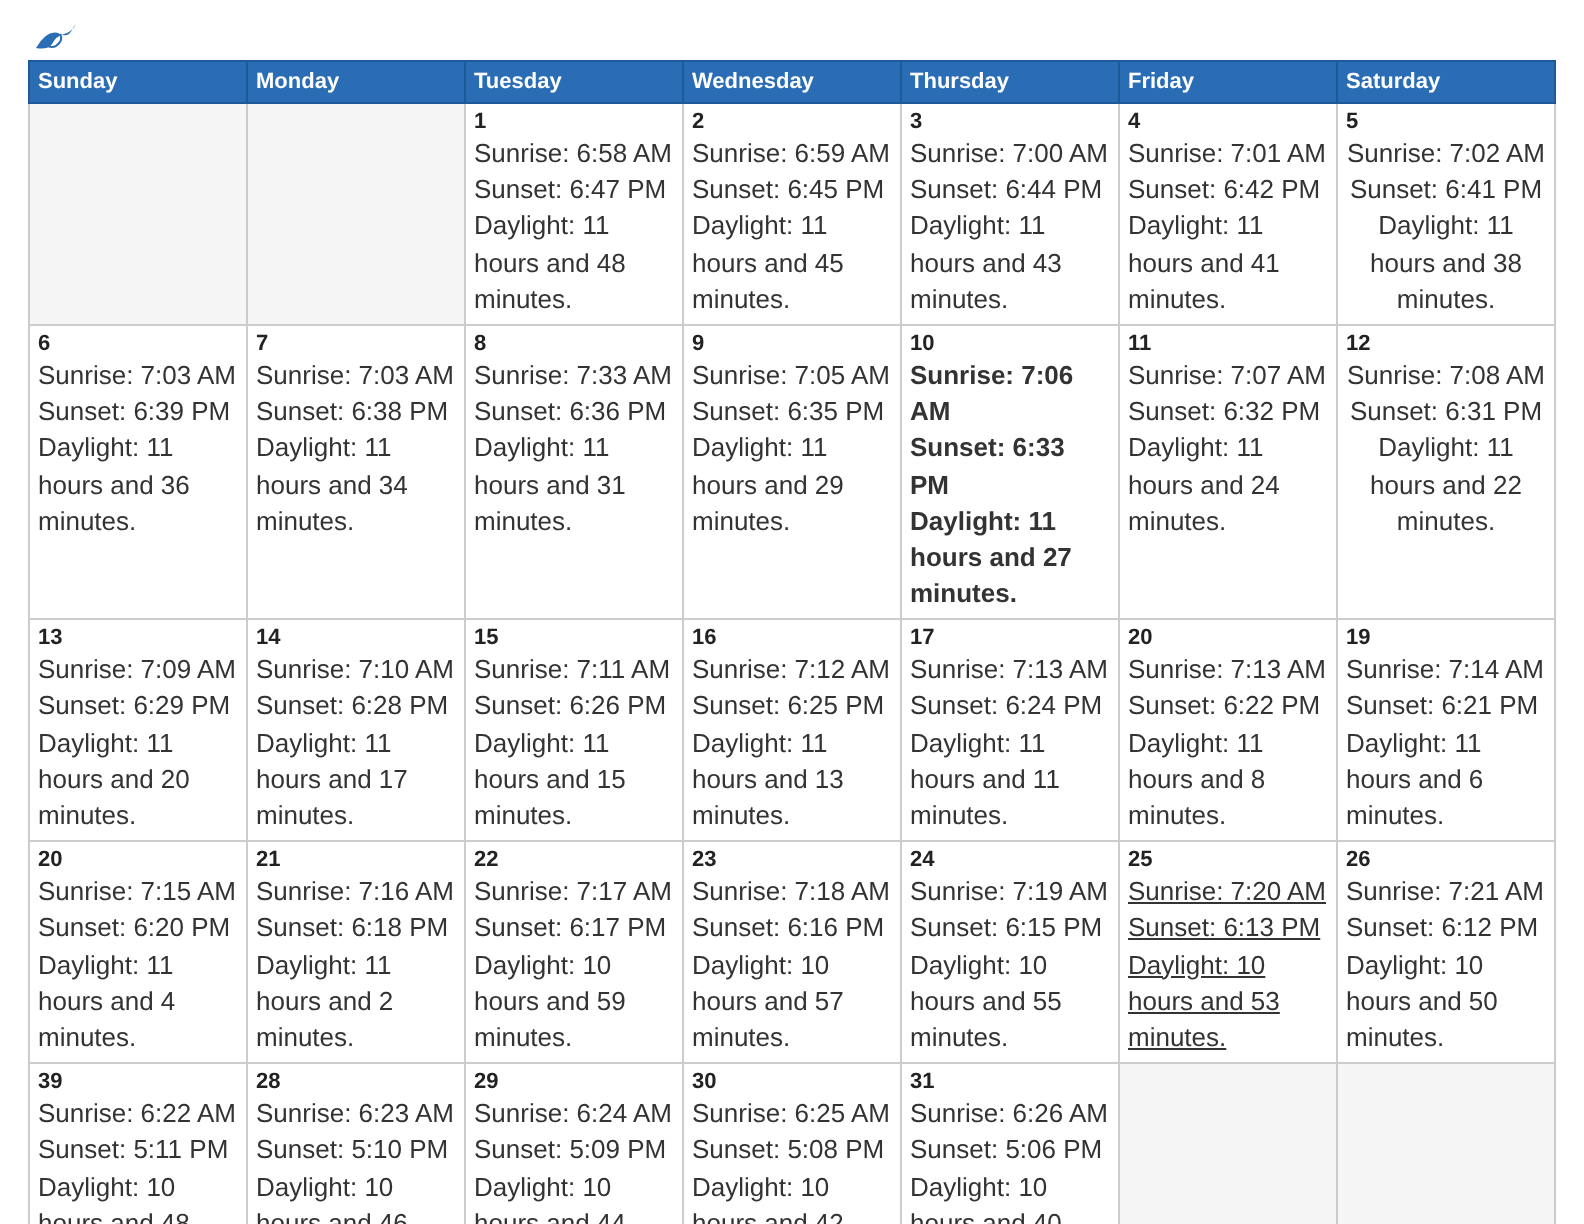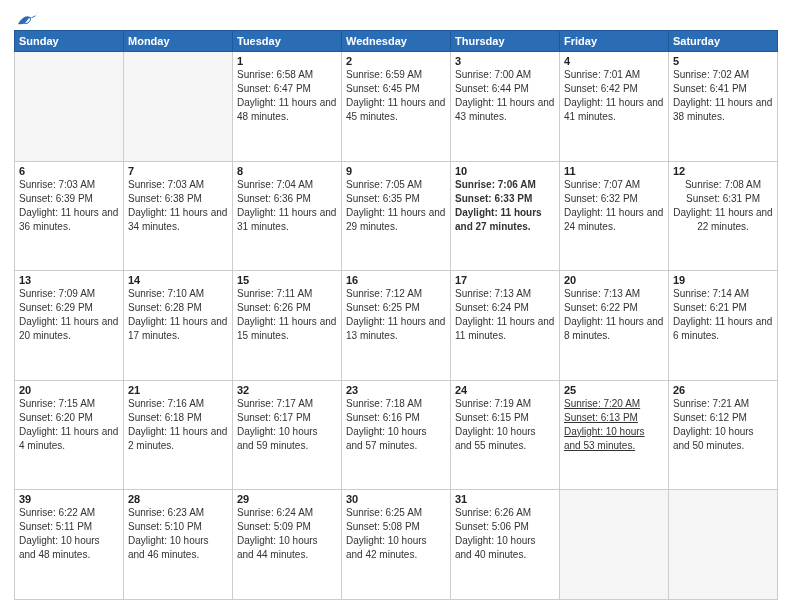--- a/index.html
+++ b/index.html
@@ -88,21 +88,21 @@
       background: #fff;
     }
     .day-number {
       font-size: 11px;
       font-weight: bold;
       color: #222;
       display: block;
       margin-bottom: 1px;
     }
     .day-info {
-      font-size: 10px;
+      font-size: 13px;
       color: #333;
       line-height: 1.4;
     }
     .row-shade td {
       background: #f9f9f9;
     }
   </style>
 </head>
 <body>
 
@@ -161,41 +161,41 @@
 Daylight: 11 hours and 43 minutes.</div>
           </td>
           <td>
             <span class="day-number">4</span>
             <div class="day-info" style="white-space: pre-line;">Sunrise: 7:01 AM
 Sunset: 6:42 PM
 Daylight: 11 hours and 41 minutes.</div>
           </td>
           <td>
             <span class="day-number">5</span>
-            <div class="day-info" style="white-space: pre-line;">Sunrise: 7:02 AM
+            <div class="day-info" style="white-space: pre-line; text-align: center;">Sunrise: 7:02 AM
 Sunset: 6:41 PM
 Daylight: 11 hours and 38 minutes.</div>
           </td>
         </tr>
         <tr class="row-shade">
           <td>
             <span class="day-number">6</span>
             <div class="day-info" style="white-space: pre-line;">Sunrise: 7:03 AM
 Sunset: 6:39 PM
 Daylight: 11 hours and 36 minutes.</div>
           </td>
           <td>
             <span class="day-number">7</span>
             <div class="day-info" style="white-space: pre-line;">Sunrise: 7:03 AM
 Sunset: 6:38 PM
 Daylight: 11 hours and 34 minutes.</div>
           </td>
           <td>
             <span class="day-number">8</span>
-            <div class="day-info" style="white-space: pre-line;">Sunrise: 7:04 AM
+            <div class="day-info" style="white-space: pre-line;">Sunrise: 7:33 AM
 Sunset: 6:36 PM
 Daylight: 11 hours and 31 minutes.</div>
           </td>
           <td>
             <span class="day-number">9</span>
             <div class="day-info" style="white-space: pre-line;">Sunrise: 7:05 AM
 Sunset: 6:35 PM
 Daylight: 11 hours and 29 minutes.</div>
           </td>
           <td>
@@ -268,21 +268,21 @@
 Sunset: 6:20 PM
 Daylight: 11 hours and 4 minutes.</div>
           </td>
           <td>
             <span class="day-number">21</span>
             <div class="day-info" style="white-space: pre-line;">Sunrise: 7:16 AM
 Sunset: 6:18 PM
 Daylight: 11 hours and 2 minutes.</div>
           </td>
           <td>
-            <span class="day-number">32</span>
+            <span class="day-number">22</span>
             <div class="day-info" style="white-space: pre-line;">Sunrise: 7:17 AM
 Sunset: 6:17 PM
 Daylight: 10 hours and 59 minutes.</div>
           </td>
           <td>
             <span class="day-number">23</span>
             <div class="day-info" style="white-space: pre-line;">Sunrise: 7:18 AM
 Sunset: 6:16 PM
 Daylight: 10 hours and 57 minutes.</div>
           </td>

